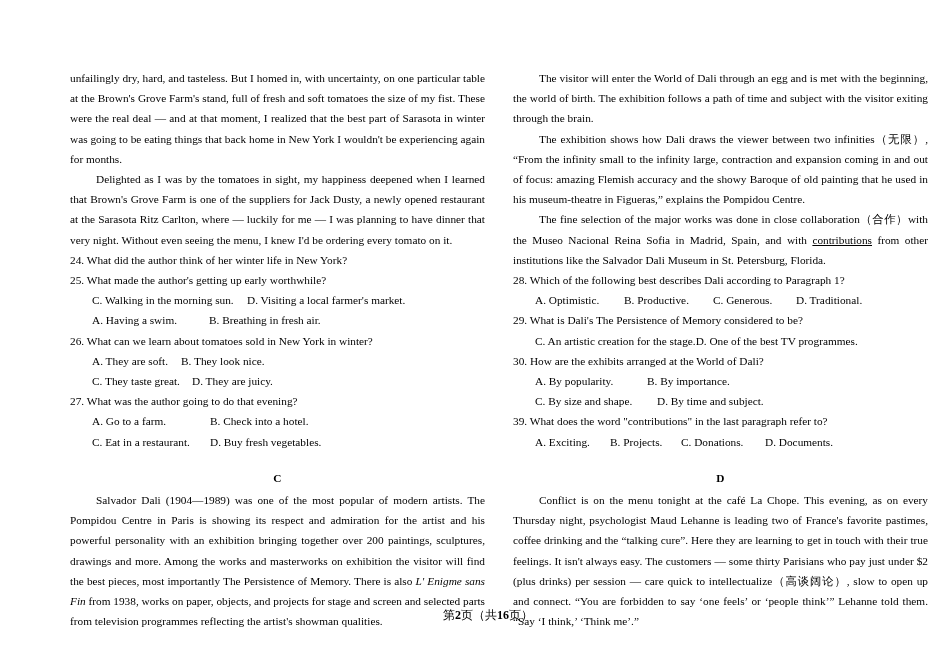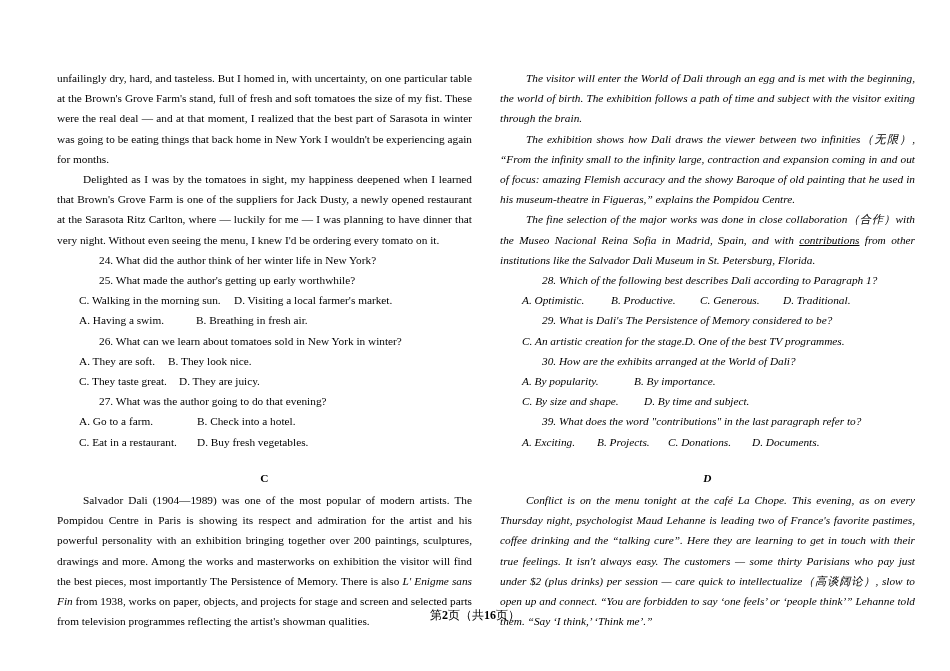--- a/index.html
+++ b/index.html
@@ -10,45 +10,45 @@
   body {
     width: 950px;
     height: 671px;
     font-family: "Liberation Serif", "DejaVu Serif", serif;
     color: #000000;
     position: relative;
     overflow: hidden;
   }
   .page {
     position: absolute;
-    left: 0; top: 0;
+    left: 13px; top: 0;
     width: 922px;
     height: 671px;
   }
   .columns {
     position: absolute;
     left: 0;
     top: 68px;
     width: 950px;
     display: flex;
     flex-direction: row;
   }
   .col {
     width: 415px;
     font-size: 11.3px;
     line-height: 20.2px;
     text-align: justify;
   }
   .col-left  { margin-left: 57px; margin-right: 13px; }
-  .col-right { margin-left: 15px; font-style: italic; }
+  .col-right { margin-left: 15px; }
 
   p { margin: 0; }
   .para-just   { text-indent: 26px; text-align: justify; }
   .flow        { text-align: justify; }
-  .q           { text-indent: 0; margin-left: 42px; }
+  .q           { text-indent: 0; }
   .opts        { text-indent: 0; padding-left: 22px; text-align: left; }
   .opts span.opt { display: inline-block; }
   .sect-head {
     text-align: center;
     font-weight: bold;
     font-size: 11.3px;
     line-height: 20.2px;
     margin-top: 16px;
     margin-bottom: 2px;
     letter-spacing: 0.5px;

